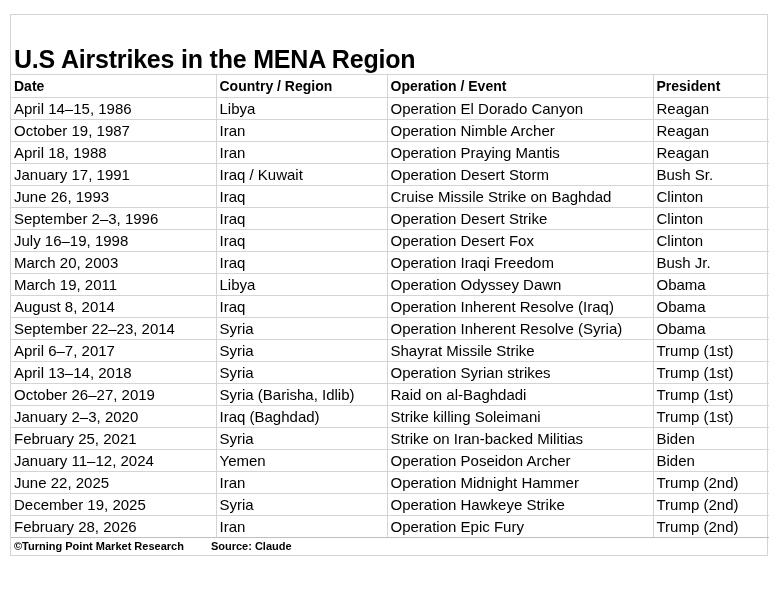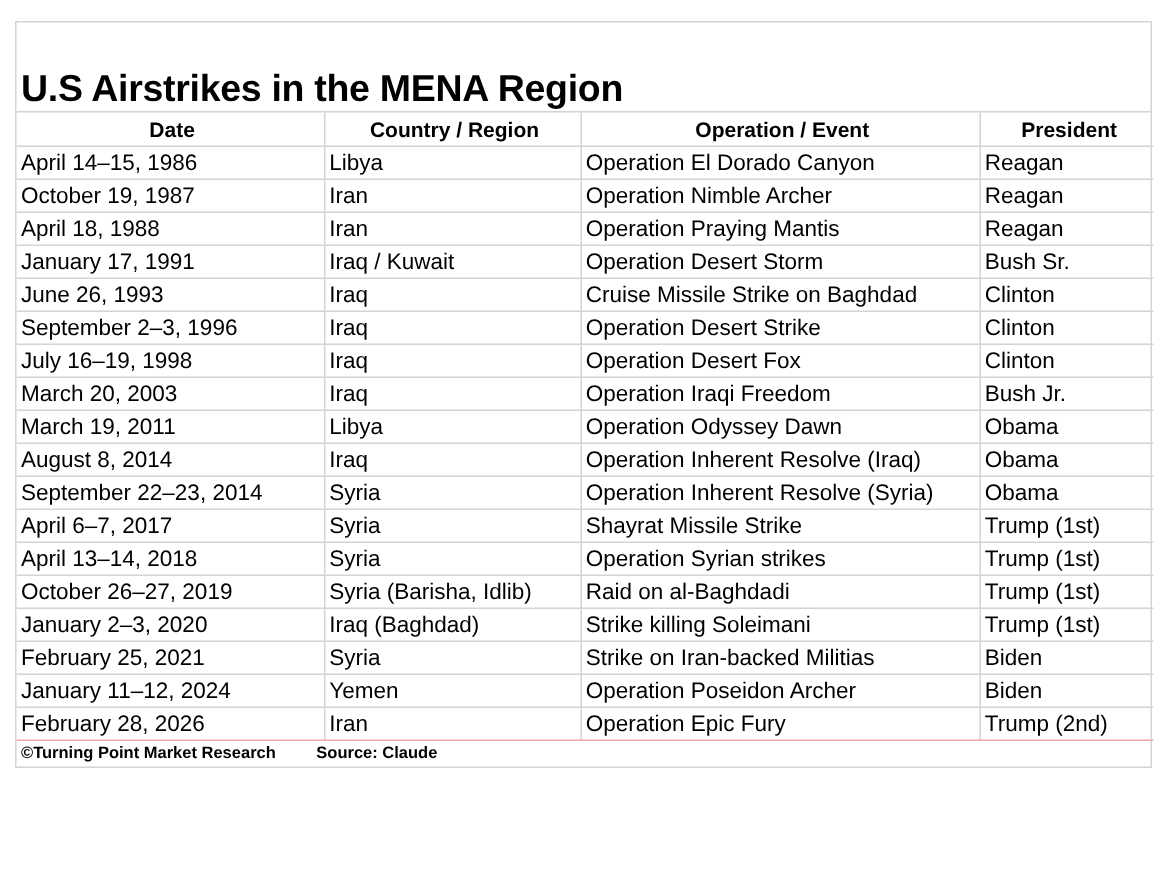--- a/index.html
+++ b/index.html
@@ -56,21 +56,20 @@
       overflow: hidden;
       height: 21px;
       box-sizing: border-box;
     }
     th:last-child, td:last-child { border-right: none; }
     th {
       font-size: 14px;
       font-weight: bold;
       height: 22px;
       vertical-align: middle;
-      text-align: center;
     }
     td {
       font-size: 15px;
       line-height: 21px;
       vertical-align: middle;
       height: 22px;
     }
     tbody tr:last-child td { border-bottom: 1px solid #fca5a5; }
     .footer {
       height: 17px;
@@ -203,20 +202,32 @@
           <td>Strike on Iran-backed Militias</td>
           <td>Biden</td>
         </tr>
       <tr>
           <td>January 11–12, 2024</td>
           <td>Yemen</td>
           <td>Operation Poseidon Archer</td>
           <td>Biden</td>
         </tr>
       <tr>
+          <td>June 22, 2025</td>
+          <td>Iran</td>
+          <td>Operation Midnight Hammer</td>
+          <td>Trump (2nd)</td>
+        </tr>
+      <tr>
+          <td>December 19, 2025</td>
+          <td>Syria</td>
+          <td>Operation Hawkeye Strike</td>
+          <td>Trump (2nd)</td>
+        </tr>
+      <tr>
           <td>February 28, 2026</td>
           <td>Iran</td>
           <td>Operation Epic Fury</td>
           <td>Trump (2nd)</td>
         </tr>
     </tbody>
   </table>
 
   <div class="footer">
     <span>©Turning Point Market Research</span>

